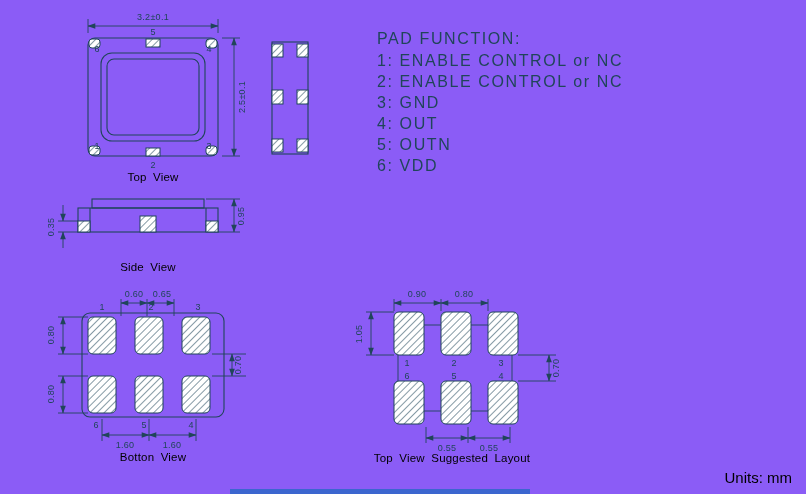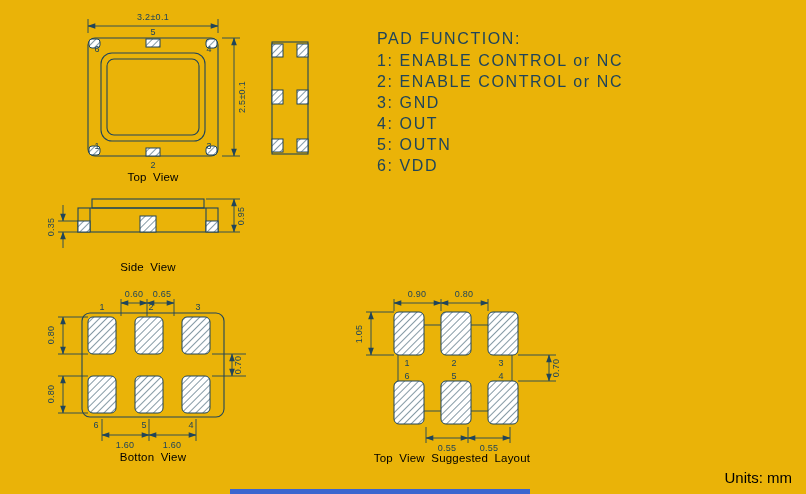--- a/index.html
+++ b/index.html
@@ -1,16 +1,16 @@
 <!DOCTYPE html>
 <html><head>
 <meta charset="utf-8">
 <style>
   html,body{margin:0;padding:0;background:#ffffff;}
-  .page{position:relative;width:806px;height:494px;background:#eab308;overflow:hidden;font-family:"Liberation Sans",sans-serif;}
+  .page{position:relative;width:806px;height:494px;background:#8b5cf6;overflow:hidden;font-family:"Liberation Sans",sans-serif;}
   svg{display:block;}
   .ln{stroke:#20455a;stroke-width:1.1;fill:none;}
   .thin{stroke:#20455a;stroke-width:0.9;fill:none;}
   .pad{fill:url(#hatch);stroke:#20455a;stroke-width:1;}
   .dimline{stroke:#20455a;stroke-width:0.9;fill:none;}
   .dim{font-size:9px;fill:#20455a;letter-spacing:0.3px;}
   .pin{font-size:9px;fill:#20455a;}
   .vlabel{font-size:11.5px;fill:#000000;letter-spacing:0.2px;word-spacing:3px;}
   .pf{font-size:16px;fill:#20455a;letter-spacing:1.6px;}
   .units{font-size:15px;fill:#000000;}

